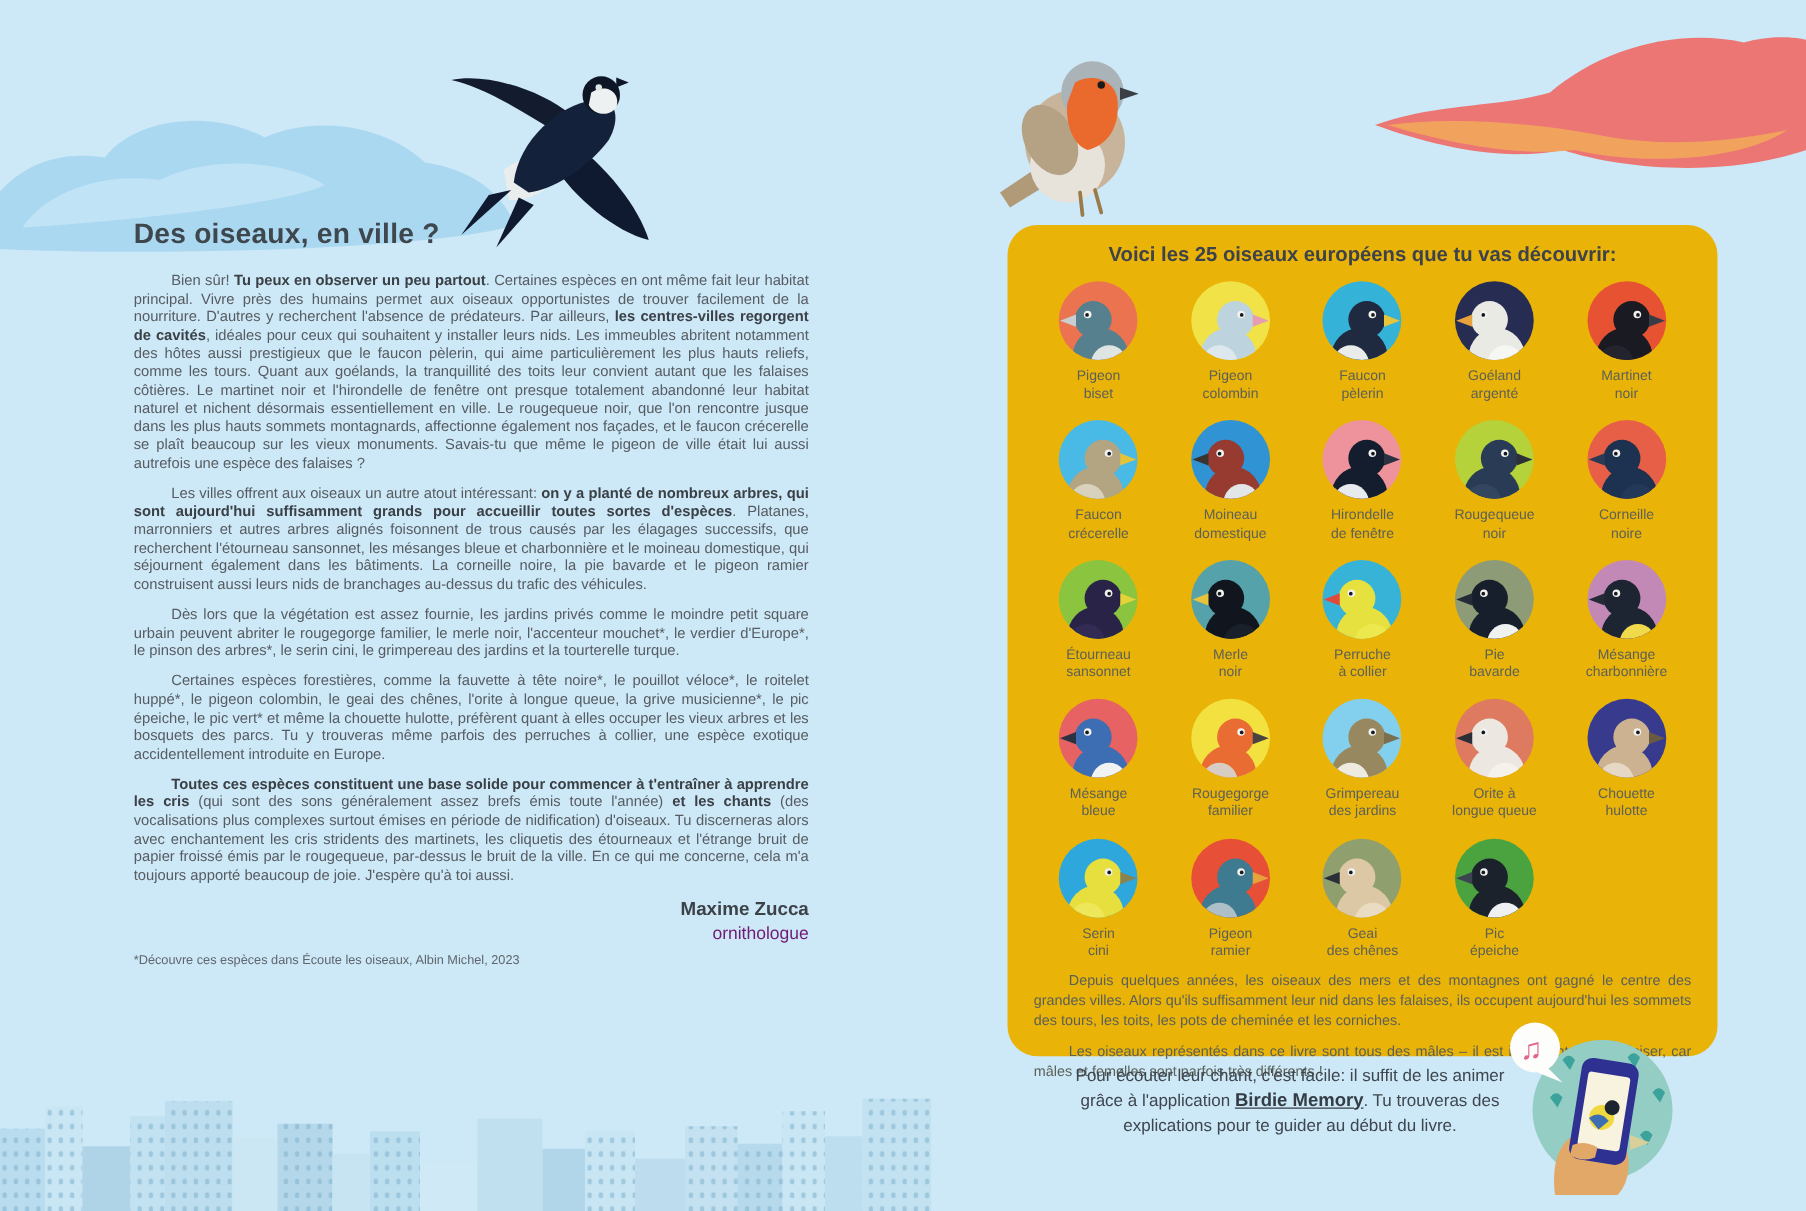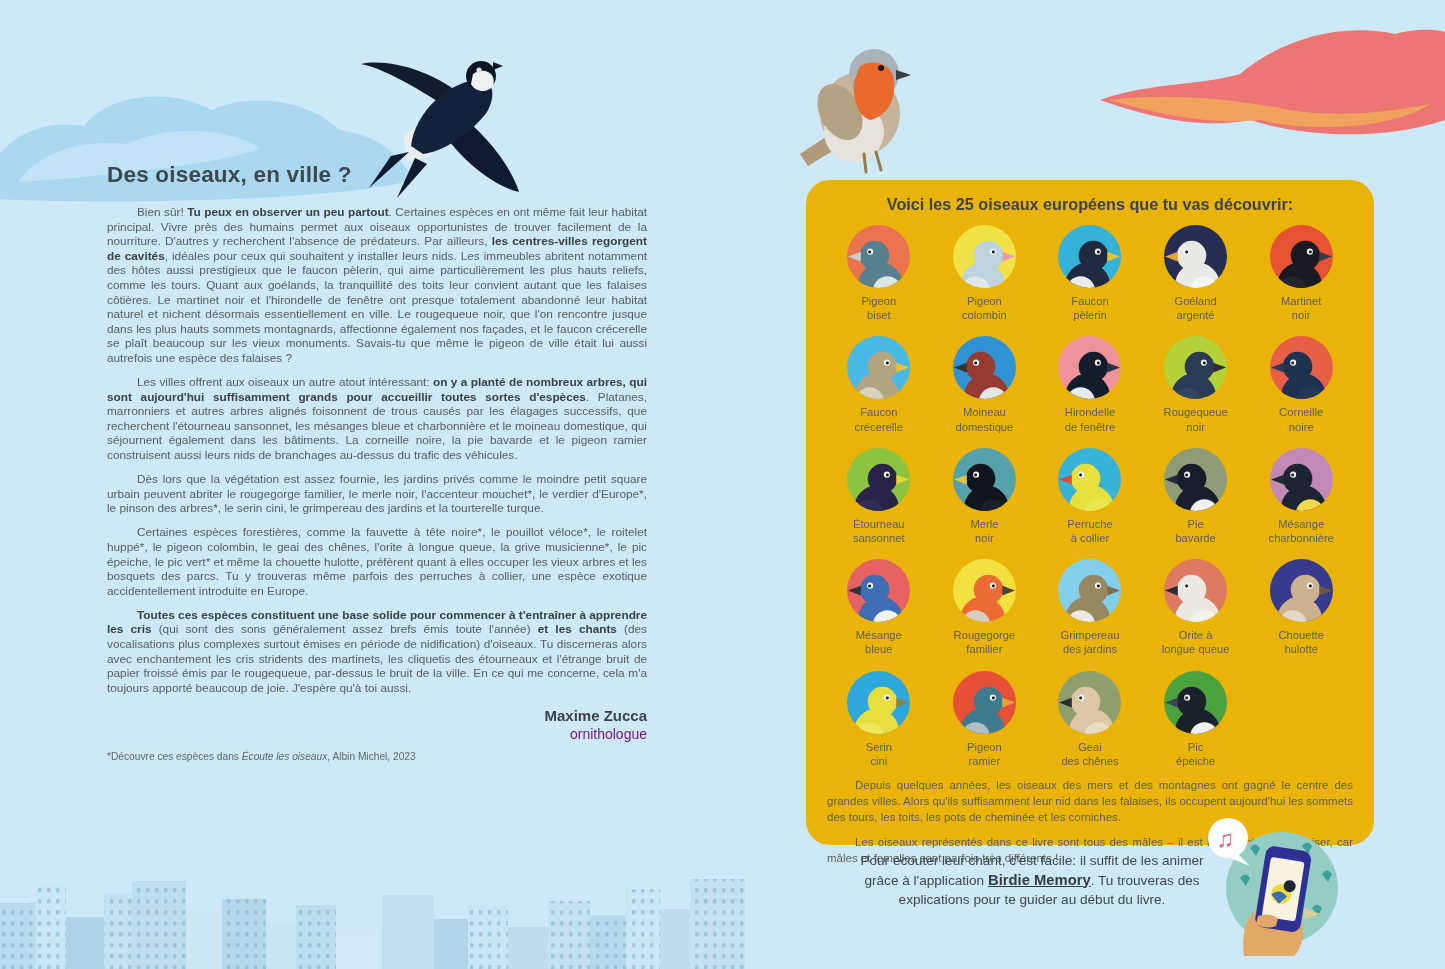--- a/index.html
+++ b/index.html
@@ -3,25 +3,25 @@
 <meta charset="utf-8">
 <style>
   html,body{margin:0;padding:0;}
   body{
     width:1445px;height:969px;position:relative;overflow:hidden;
     background:#cde8f7;
     font-family:"Liberation Sans", sans-serif;
   }
   
   .left-page{position:absolute;left:107px;top:162px;width:540px;}
-  .heading{font-size:22.5px;font-weight:600;color:#3f474e;margin:0 0 17px 0;letter-spacing:.2px;}
+  .heading{font-size:22.5px;font-weight:600;color:#3f474e;margin:12px 0 17px 0;letter-spacing:.2px;}
   .body-p{font-size:11.8px;line-height:14.6px;color:#565c61;text-align:justify;
           text-indent:30px;margin:0 0 9.5px 0;}
   .body-p .b{font-weight:bold;color:#3a4046;}
-  .i{font-style:italic;}
+  .i{}
   .signature{ text-align:right;margin-top:12px;}
   .sig-name{font-size:15px;font-weight:bold;color:#3c4248;}
   .sig-role{font-size:14px;color:#701a75;margin-top:2px;}
   .footnote{font-size:10.2px;color:#5f666c;margin-top:9px;}
   
   .panel{position:absolute;left:806px;top:180px;width:568px;height:665px;
          background:#eab308;border-radius:24px;}
   .panel-title{margin-top:15px;text-align:center;font-size:16.2px;font-weight:600;color:#3d4349;}
   #bird-grid{display:grid;grid-template-columns:repeat(5,1fr);padding:11px 20px 0 20px;row-gap:14px;}
   .bird-cell{display:flex;flex-direction:column;align-items:center;}

